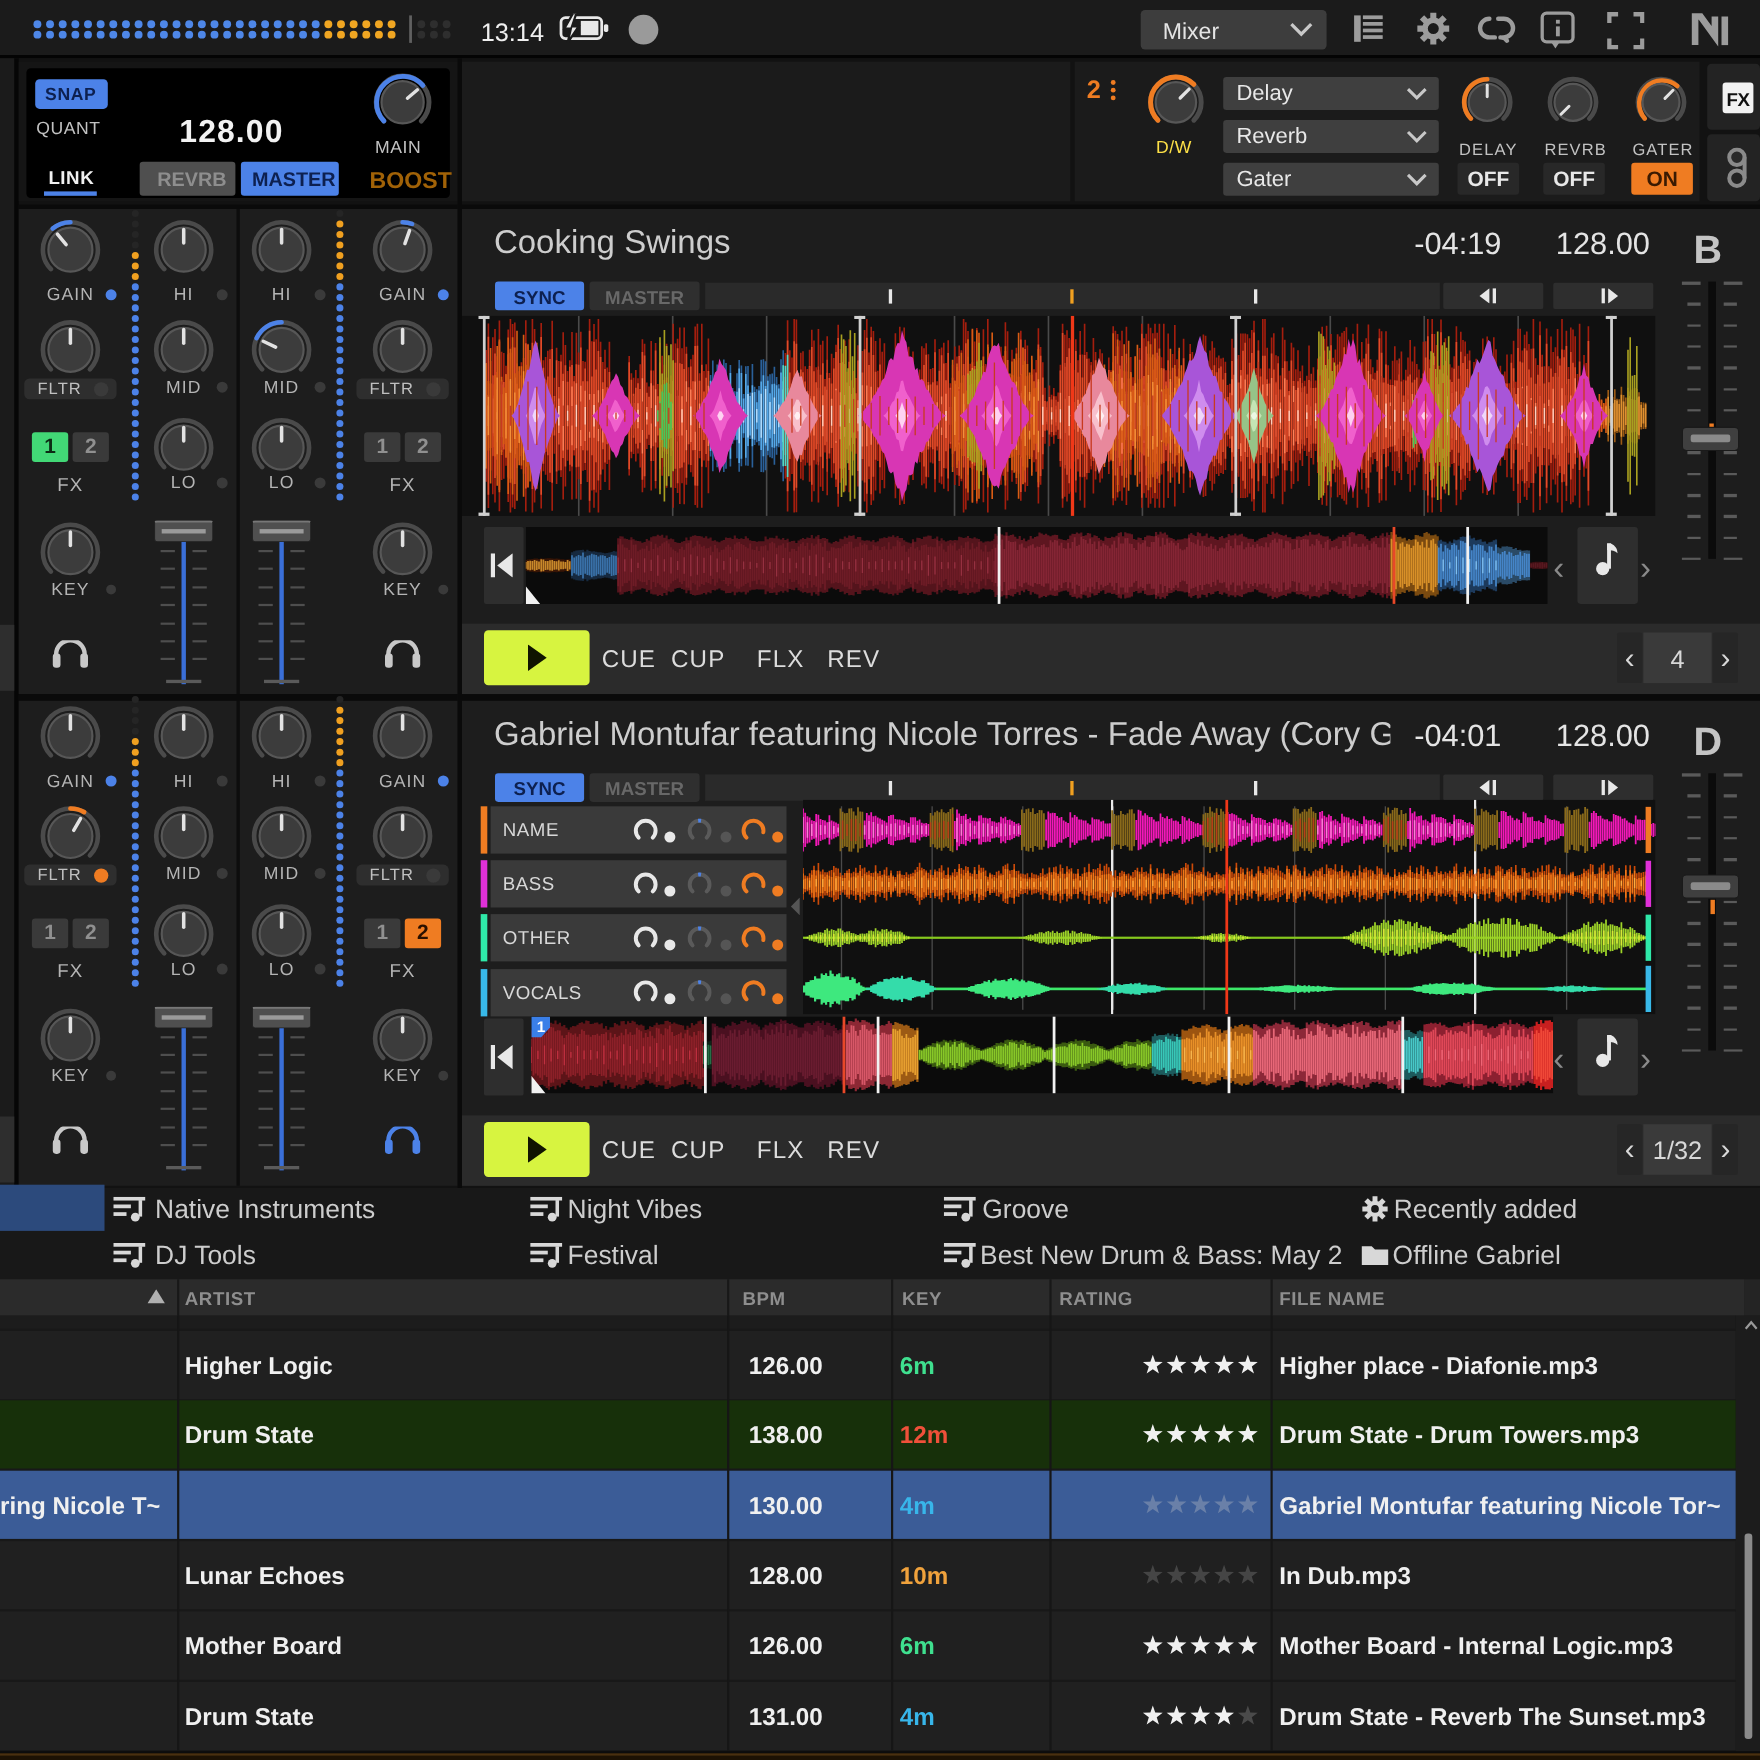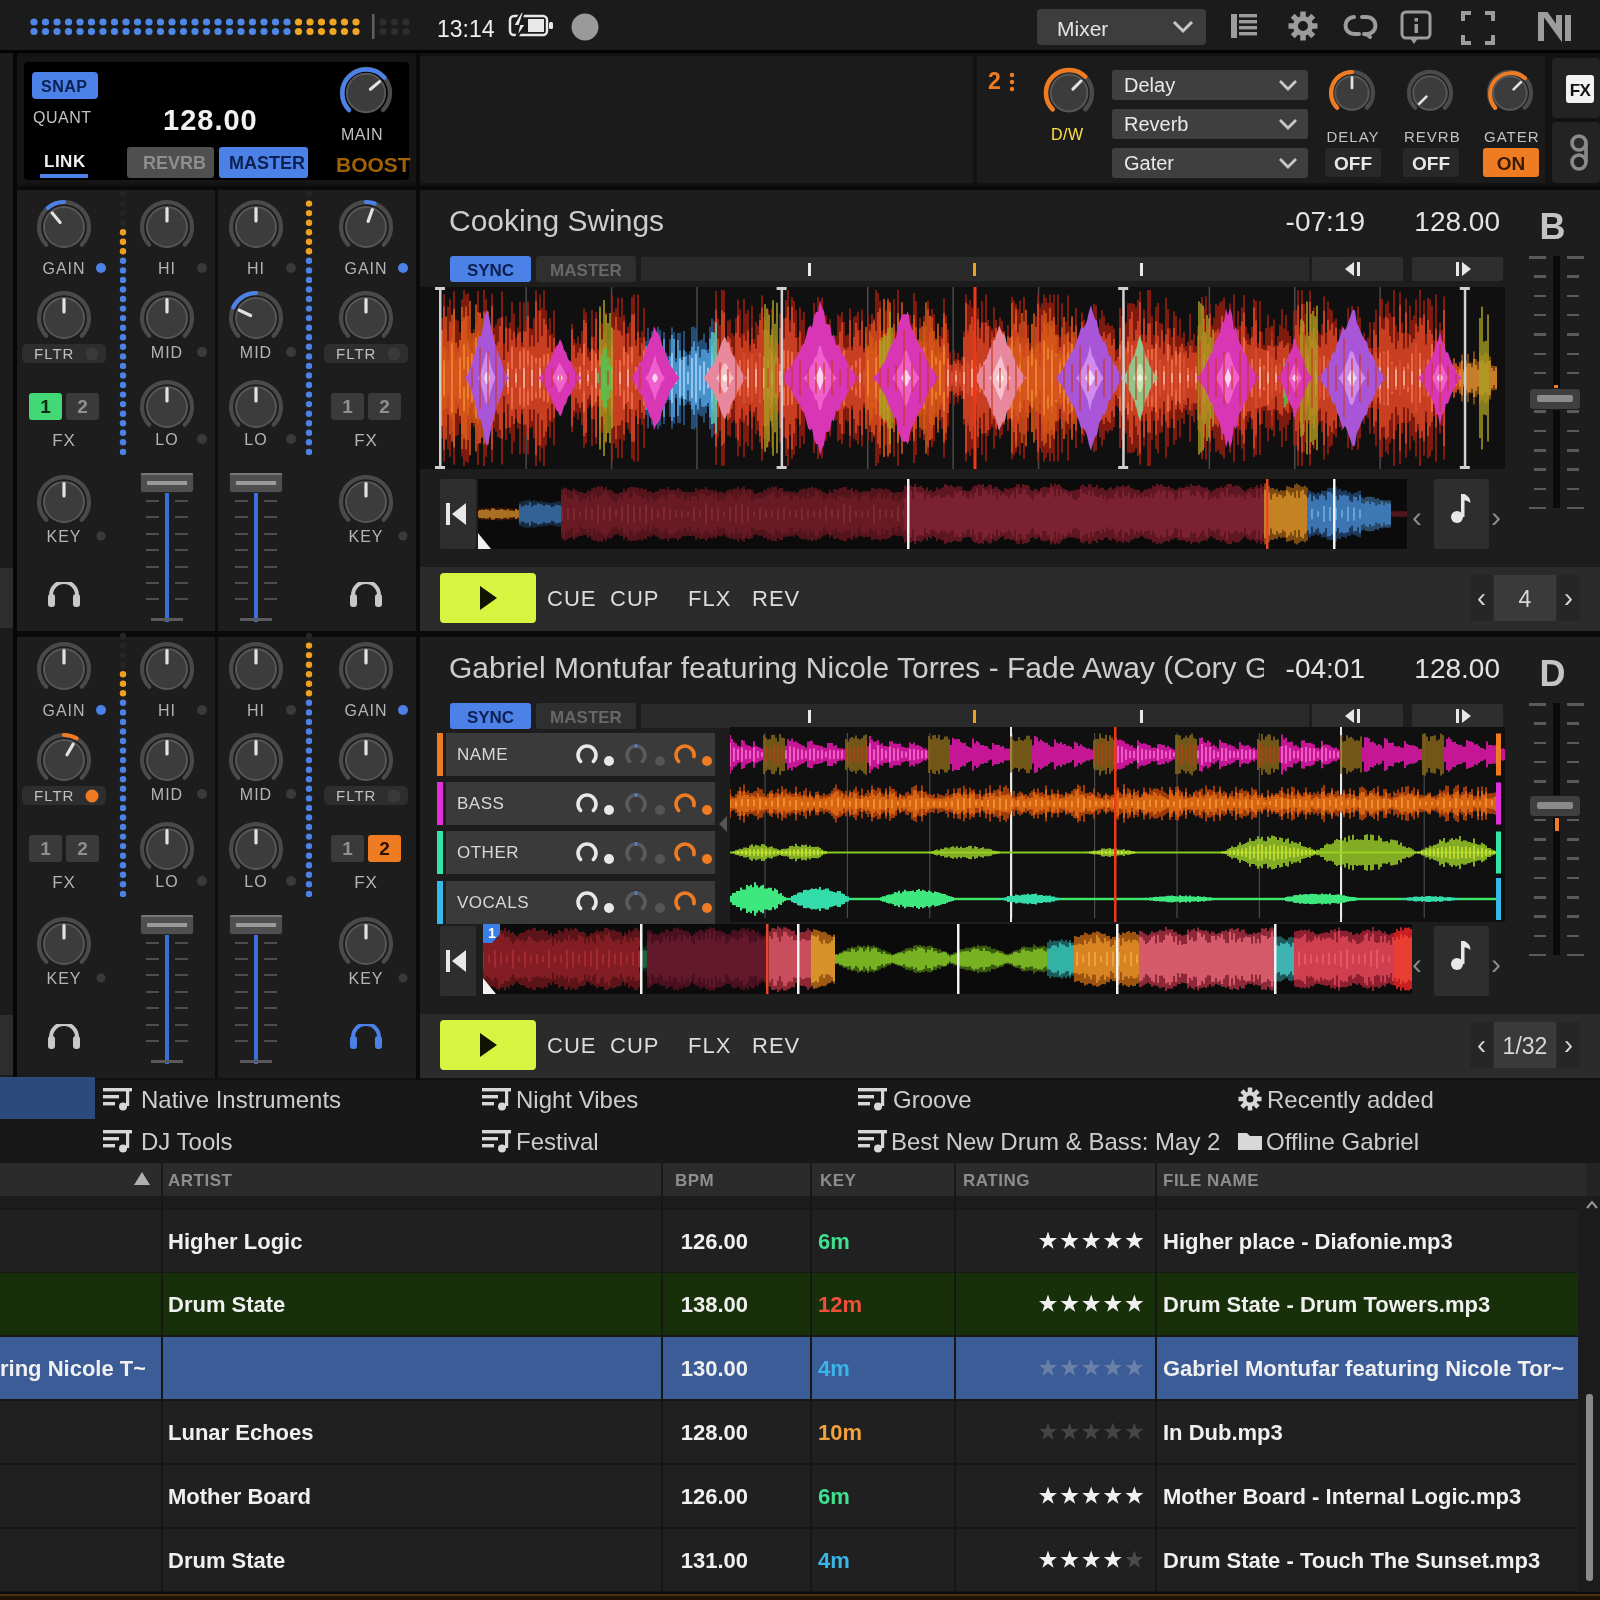--- a/index.html
+++ b/index.html
@@ -674,21 +674,21 @@
 <div style="left:235px;top:1007.1px;width:13px;height:2px;background:#4e4e4e"></div>
 <div style="left:264px;top:1007.1px;width:13px;height:2px;background:#4e4e4e"></div>
 <div style="left:235px;top:1023.5px;width:13px;height:2px;background:#4e4e4e"></div>
 <div style="left:264px;top:1023.5px;width:13px;height:2px;background:#4e4e4e"></div>
 <div style="left:235px;top:1039.9px;width:13px;height:2px;background:#4e4e4e"></div>
 <div style="left:264px;top:1039.9px;width:13px;height:2px;background:#4e4e4e"></div>
 <div style="left:240px;top:1059.5px;width:32px;height:3px;background:#5a5a5a"></div>
 <div style="left:229px;top:914.5px;width:54px;height:20px;background:#4f4f4f;border-radius:3px;border:1px solid #222;border-top:2px solid #777"></div>
 <div style="left:236px;top:922.5px;width:40px;height:4px;background:#9a9a9a"></div>
 <div style="left:449px;top:204px;font-size:30px;color:#cdcdcd;width:815px;overflow:hidden;white-space:nowrap">Cooking Swings</div>
-<div style="left:1265px;top:206px;font-size:28px;color:#e4e4e4;width:100px;text-align:right">-07:19</div>
+<div style="left:1265px;top:206px;font-size:28px;color:#e4e4e4;width:100px;text-align:right">-04:19</div>
 <div style="left:1395px;top:206px;font-size:28px;color:#e4e4e4;width:105px;text-align:right">128.00</div>
 <div style="left:1530px;top:206px;font-size:36px;color:#c4c4c4;font-weight:bold;width:45px;text-align:center">B</div>
 <div style="left:450px;top:256px;width:81px;height:26px;background:#4c82e8;border-radius:3px;top:256px"></div>
 <div style="left:450px;top:261px;font-size:17px;color:#0d2050;font-weight:bold;width:81px;text-align:center">SYNC</div>
 <div style="left:536px;top:256px;width:100px;height:26px;background:#2f2f2f;border-radius:3px;top:256px"></div>
 <div style="left:536px;top:261px;font-size:17px;color:#686868;font-weight:bold;width:100px;text-align:center">MASTER</div>
 <div style="left:641px;top:257px;width:668px;height:24px;background:#2a2a2a;top:257px"></div>
 <div style="left:808px;top:263px;width:2.5px;height:13px;background:#e8e8e8;top:263px"></div>
 <div style="left:973px;top:263px;width:2.5px;height:13px;background:#f0a020;top:263px"></div>
 <div style="left:1140px;top:263px;width:2.5px;height:13px;background:#e8e8e8;top:263px"></div>
@@ -1254,21 +1254,21 @@
 <div style="left:168px;top:1547.5px;font-size:22px;font-weight:bold;color:#f0f0f0">Drum State</div>
 <div style="left:663px;top:1547.5px;font-size:22px;font-weight:bold;color:#f0f0f0;width:85px;text-align:right">131.00</div>
 <div style="left:818px;top:1547.5px;font-size:22px;font-weight:bold;color:#38b6ea">4m</div>
 <svg style="position:absolute;left:1038px;top:1548.5px" width="110" height="22" viewBox="0 0 110 22">
     <polygon points="10.0,1.5 12.2,7.9 19.0,8.1 13.6,12.2 15.6,18.7 10.0,14.8 4.4,18.7 6.4,12.2 1.0,8.1 7.8,7.9" fill="#f0f0f0"></polygon>
     <polygon points="31.6,1.5 33.8,7.9 40.6,8.1 35.2,12.2 37.2,18.7 31.6,14.8 26.0,18.7 28.0,12.2 22.6,8.1 29.4,7.9" fill="#f0f0f0"></polygon>
     <polygon points="53.2,1.5 55.4,7.9 62.2,8.1 56.8,12.2 58.8,18.7 53.2,14.8 47.6,18.7 49.6,12.2 44.2,8.1 51.0,7.9" fill="#f0f0f0"></polygon>
     <polygon points="74.8,1.5 77.0,7.9 83.8,8.1 78.4,12.2 80.4,18.7 74.8,14.8 69.2,18.7 71.2,12.2 65.8,8.1 72.6,7.9" fill="#f0f0f0"></polygon>
     <polygon points="96.4,1.5 98.6,7.9 105.4,8.1 100.0,12.2 102.0,18.7 96.4,14.8 90.8,18.7 92.8,12.2 87.4,8.1 94.2,7.9" fill="#4a4a4a"></polygon>
   </svg>
-<div style="left:1163px;top:1547.5px;font-size:22px;font-weight:bold;color:#f0f0f0;width:415px;overflow:hidden;white-space:nowrap">Drum State - Touch The Sunset.mp3</div>
+<div style="left:1163px;top:1547.5px;font-size:22px;font-weight:bold;color:#f0f0f0;width:415px;overflow:hidden;white-space:nowrap">Drum State - Reverb The Sunset.mp3</div>
 <div style="left:161px;top:1163px;width:2px;height:33px;background:#181818"></div>
 <div style="left:161px;top:1196px;width:2px;height:396px;background:#161616"></div>
 <div style="left:661px;top:1163px;width:2px;height:33px;background:#181818"></div>
 <div style="left:661px;top:1196px;width:2px;height:396px;background:#161616"></div>
 <div style="left:810px;top:1163px;width:2px;height:33px;background:#181818"></div>
 <div style="left:810px;top:1196px;width:2px;height:396px;background:#161616"></div>
 <div style="left:954px;top:1163px;width:2px;height:33px;background:#181818"></div>
 <div style="left:954px;top:1196px;width:2px;height:396px;background:#161616"></div>
 <div style="left:1155px;top:1163px;width:2px;height:33px;background:#181818"></div>
 <div style="left:1155px;top:1196px;width:2px;height:396px;background:#161616"></div>

